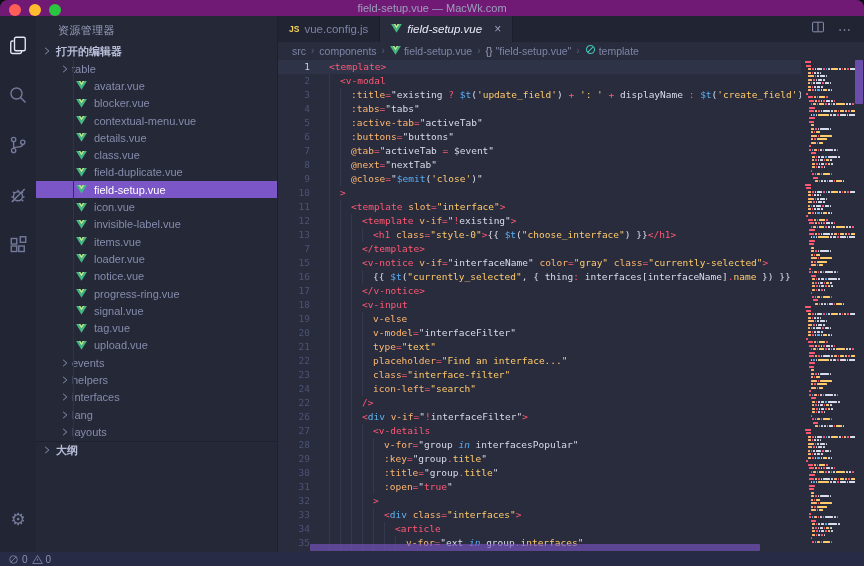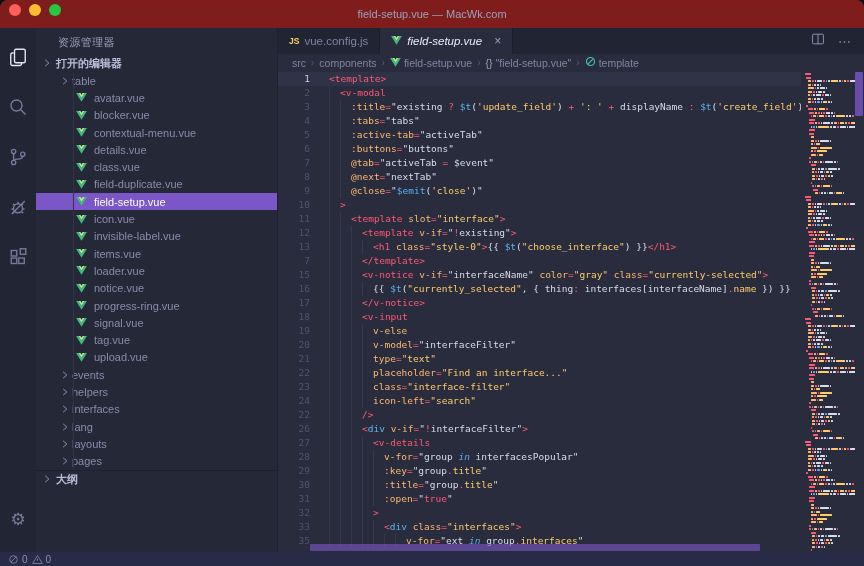--- a/index.html
+++ b/index.html
@@ -1,21 +1,21 @@
 <!DOCTYPE html>
 <html><head>
 <meta charset="utf-8">
 <style>
   * { margin:0; padding:0; box-sizing:border-box; }
   html,body { width:864px; height:566px; overflow:hidden; background:#0d0e14; }
   body { font-family:"Liberation Sans", sans-serif; }
   .window { width:864px; height:566px; display:flex; flex-direction:column; background:#292c3d; border-radius:8px 8px 0 0; overflow:hidden; }
 
   
-  .title-bar { height:28px; background:#7f1d1d; position:relative; display:flex; align-items:center; justify-content:center; flex:none; }
+  .title-bar { height:16px; background:#701a75; position:relative; display:flex; align-items:center; justify-content:center; flex:none; }
   .traffic { position:absolute; left:9px; top:4px; display:flex; gap:8px; }
   .dot { width:12px; height:12px; border-radius:50%; }
   .dot.r{ background:#ff5f57; } .dot.y{ background:#febc2e; } .dot.g{ background:#29c73f; }
   .title-text { font-size:11px; color:#9ba0ba; }
 
   .main { flex:1; display:flex; min-height:0; }
 
   
   .activity-bar { width:36px; background:#222533; display:flex; flex-direction:column; align-items:center; padding-top:6px; flex:none; }
   .act-item { width:36px; height:50px; display:flex; align-items:center; justify-content:center; color:#757b9c; cursor:pointer; }
@@ -335,28 +335,20 @@
             </span>
             <span class="fname">lang</span>
           </div>
           <div class="trow">
             <span class="chev">
               <svg viewBox="0 0 16 16" width="10" height="10" fill="none" stroke="currentColor" stroke-width="1.6">
                 <polyline points="5,3 11,8 5,13"></polyline>
               </svg>
             </span>
             <span class="fname">layouts</span>
-          </div>
-          <div class="trow">
-            <span class="chev">
-              <svg viewBox="0 0 16 16" width="10" height="10" fill="none" stroke="currentColor" stroke-width="1.6">
-                <polyline points="5,3 11,8 5,13"></polyline>
-              </svg>
-            </span>
-            <span class="fname">pages</span>
           </div>
         </div>
       <div class="sb-section bordered">
         <span class="chev">
             <svg viewBox="0 0 16 16" width="10" height="10" fill="none" stroke="currentColor" stroke-width="1.6">
               <polyline points="5,3 11,8 5,13"></polyline>
             </svg>
           </span>
         <span>大纲</span>
       </div>
@@ -448,20 +440,21 @@
             <div class="line"><span class="ln">24</span><span class="ind" style="width: 44px;"></span><span class="tk-attr">icon-left</span><span class="tk-op">=</span><span class="tk-str">"search"</span></div>
             <div class="line"><span class="ln">22</span><span class="ind" style="width: 33px;"></span><span class="tk-tag">/&gt;</span></div>
             <div class="line"><span class="ln">26</span><span class="ind" style="width: 33px;"></span><span class="tk-tag">&lt;</span><span class="tk-btag">div</span><span class="tk-txt"> </span><span class="tk-attr">v-if</span><span class="tk-op">=</span><span class="tk-q">"</span><span class="tk-op">!</span><span class="tk-txt">interfaceFilter</span><span class="tk-q">"</span><span class="tk-tag">&gt;</span></div>
             <div class="line"><span class="ln">27</span><span class="ind" style="width: 44px;"></span><span class="tk-tag">&lt;v-details</span></div>
             <div class="line"><span class="ln">28</span><span class="ind" style="width: 55px;"></span><span class="tk-attr">v-for</span><span class="tk-op">=</span><span class="tk-q">"</span><span class="tk-txt">group </span><span class="tk-kw">in</span><span class="tk-txt"> interfacesPopular</span><span class="tk-q">"</span></div>
             <div class="line"><span class="ln">29</span><span class="ind" style="width: 55px;"></span><span class="tk-attr">:key</span><span class="tk-op">=</span><span class="tk-q">"</span><span class="tk-txt">group</span><span class="tk-op">.</span><span class="tk-prop">title</span><span class="tk-q">"</span></div>
             <div class="line"><span class="ln">30</span><span class="ind" style="width: 55px;"></span><span class="tk-attr">:title</span><span class="tk-op">=</span><span class="tk-q">"</span><span class="tk-txt">group</span><span class="tk-op">.</span><span class="tk-prop">title</span><span class="tk-q">"</span></div>
             <div class="line"><span class="ln">31</span><span class="ind" style="width: 55px;"></span><span class="tk-attr">:open</span><span class="tk-op">=</span><span class="tk-q">"</span><span class="tk-bool">true</span><span class="tk-q">"</span></div>
             <div class="line"><span class="ln">32</span><span class="ind" style="width: 44px;"></span><span class="tk-tag">&gt;</span></div>
             <div class="line"><span class="ln">33</span><span class="ind" style="width: 55px;"></span><span class="tk-tag">&lt;</span><span class="tk-btag">div</span><span class="tk-txt"> </span><span class="tk-attr">class</span><span class="tk-op">=</span><span class="tk-str">"interfaces"</span><span class="tk-tag">&gt;</span></div>
+            <div class="line"><span class="ln">34</span><span class="ind" style="width: 66px;"></span><span class="tk-tag">&lt;article</span></div>
             <div class="line"><span class="ln">35</span><span class="ind" style="width: 77px;"></span><span class="tk-attr">v-for</span><span class="tk-op">=</span><span class="tk-q">"</span><span class="tk-txt">ext </span><span class="tk-kw">in</span><span class="tk-txt"> group</span><span class="tk-op">.</span><span class="tk-prop">interfaces</span><span class="tk-q">"</span></div>
           </div>
         <div class="minimap" id="minimap">
             <div class="mrow" style="margin-left: 4px;"><span class="mb" style="width: 5.5px; background: rgb(255, 88, 116);"></span></div>
             <div class="mrow" style="margin-left: 5.4px;"><span class="mb" style="width: 4.4px; background: rgb(255, 88, 116);"></span></div>
             <div class="mrow" style="margin-left: 6.8px;"><span class="mb" style="width: 3.3px; background: rgb(255, 184, 112);"></span><span class="mb" style="width: 1.5px; background: rgb(255, 88, 116);"></span><span class="mb" style="width: 1.5px; background: rgb(217, 220, 234);"></span><span class="mb" style="width: 4.95px; background: rgb(217, 220, 234);"></span><span class="mb" style="width: 1.5px; background: rgb(255, 88, 116);"></span><span class="mb" style="width: 1.5px; background: rgb(87, 174, 245);"></span><span class="mb" style="width: 1.5px; background: rgb(217, 220, 234);"></span><span class="mb" style="width: 7.7px; background: rgb(255, 203, 107);"></span><span class="mb" style="width: 1.5px; background: rgb(217, 220, 234);"></span><span class="mb" style="width: 1.5px; background: rgb(255, 88, 116);"></span><span class="mb" style="width: 2.2px; background: rgb(255, 203, 107);"></span><span class="mb" style="width: 1.5px; background: rgb(255, 88, 116);"></span><span class="mb" style="width: 7.15px; background: rgb(217, 220, 234);"></span></div>
             <div class="mrow" style="margin-left: 6.8px;"><span class="mb" style="width: 2.75px; background: rgb(255, 184, 112);"></span><span class="mb" style="width: 1.5px; background: rgb(255, 88, 116);"></span><span class="mb" style="width: 1.5px; background: rgb(217, 220, 234);"></span><span class="mb" style="width: 2.2px; background: rgb(217, 220, 234);"></span><span class="mb" style="width: 1.5px; background: rgb(217, 220, 234);"></span></div>
             <div class="mrow" style="margin-left: 6.8px;"><span class="mb" style="width: 6.05px; background: rgb(255, 184, 112);"></span><span class="mb" style="width: 1.5px; background: rgb(255, 88, 116);"></span><span class="mb" style="width: 1.5px; background: rgb(217, 220, 234);"></span><span class="mb" style="width: 4.95px; background: rgb(217, 220, 234);"></span><span class="mb" style="width: 1.5px; background: rgb(217, 220, 234);"></span></div>
             <div class="mrow" style="margin-left: 6.8px;"><span class="mb" style="width: 4.4px; background: rgb(255, 184, 112);"></span><span class="mb" style="width: 1.5px; background: rgb(255, 88, 116);"></span><span class="mb" style="width: 1.5px; background: rgb(217, 220, 234);"></span><span class="mb" style="width: 3.85px; background: rgb(217, 220, 234);"></span><span class="mb" style="width: 1.5px; background: rgb(217, 220, 234);"></span></div>
             <div class="mrow" style="margin-left: 6.8px;"><span class="mb" style="width: 2.2px; background: rgb(255, 184, 112);"></span><span class="mb" style="width: 1.5px; background: rgb(255, 88, 116);"></span><span class="mb" style="width: 1.5px; background: rgb(217, 220, 234);"></span><span class="mb" style="width: 5.5px; background: rgb(217, 220, 234);"></span><span class="mb" style="width: 1.5px; background: rgb(255, 88, 116);"></span><span class="mb" style="width: 3.85px; background: rgb(217, 220, 234);"></span><span class="mb" style="width: 1.5px; background: rgb(217, 220, 234);"></span></div>

